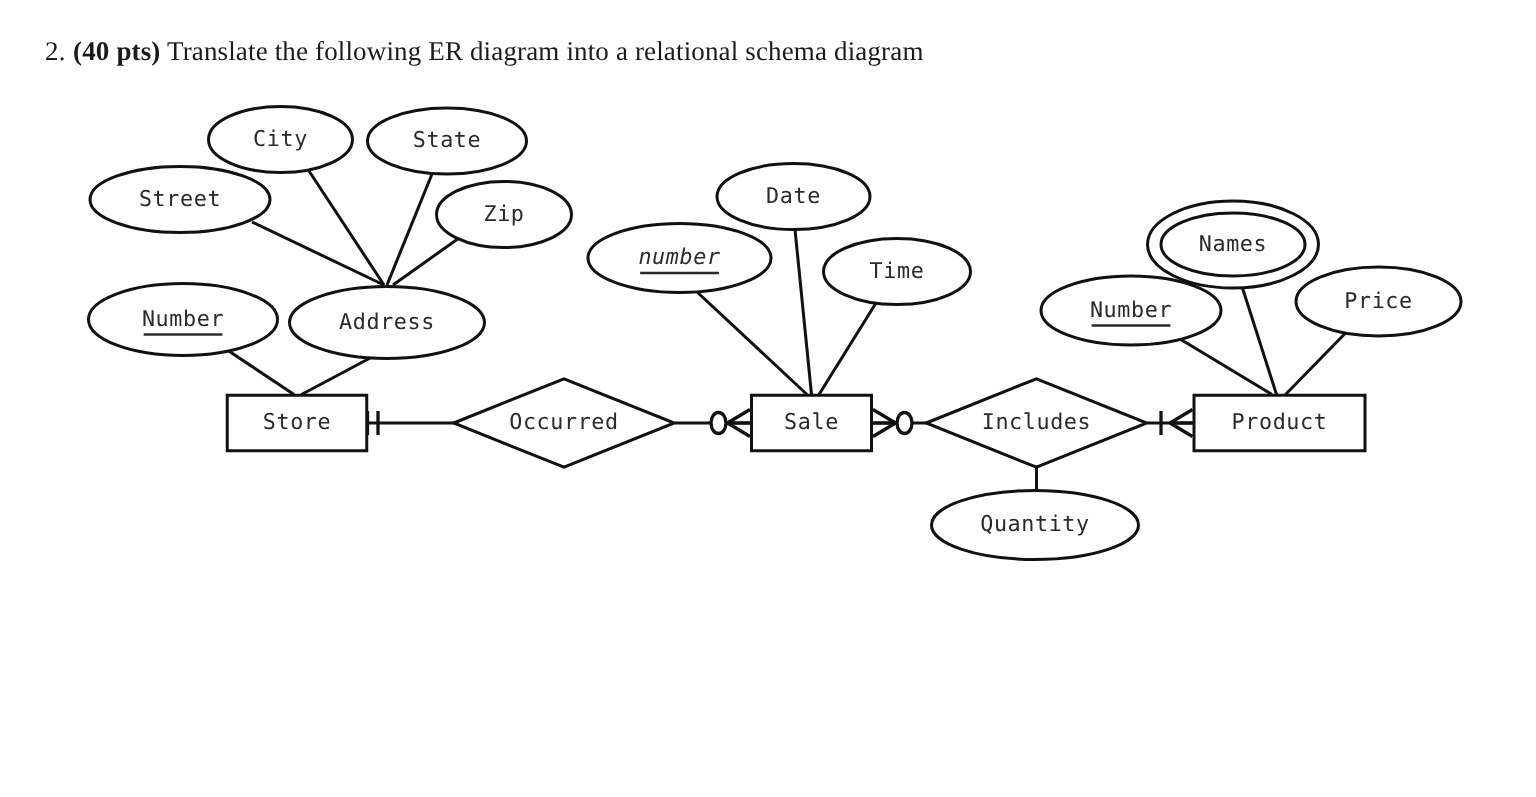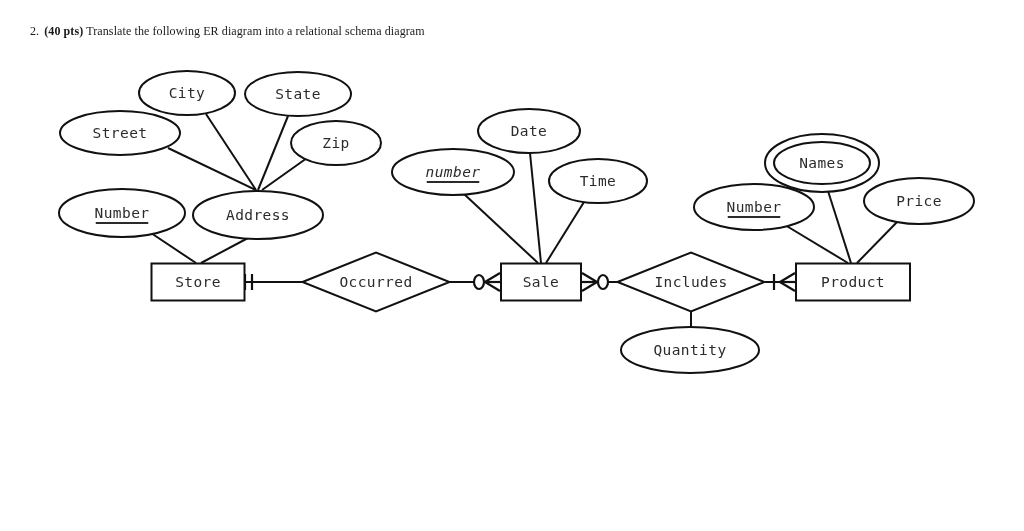--- a/index.html
+++ b/index.html
@@ -12,21 +12,21 @@
     height: 531px;
     position: relative;
     font-family: "Liberation Serif", serif;
     overflow: hidden;
   }
   #question-line {
     position: absolute;
     left: 30px;
     top: 24px;
     font-family: "Liberation Serif", serif;
-    font-size: 12px;
+    font-size: 18px;
     color: #1a1a1a;
     white-space: nowrap;
     letter-spacing: 0.1px;
   }
   #question-line .qnum { margin-right: 5px; }
   #question-line .bold { font-weight: bold; }
   #er-canvas {
     position: absolute;
     left: 0;
     top: 55px;

